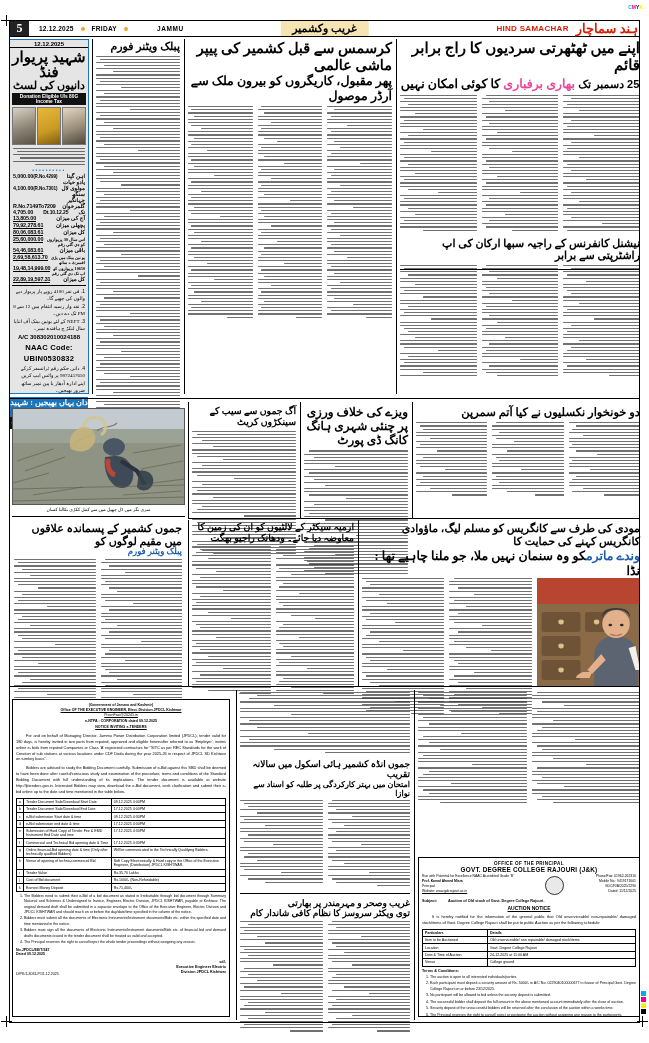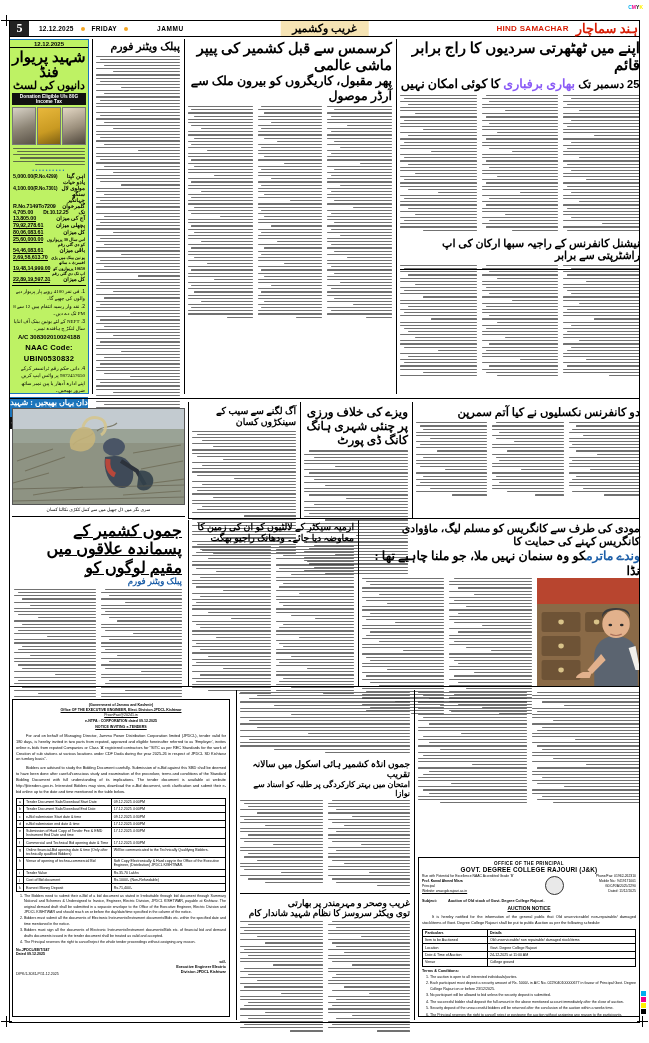--- a/index.html
+++ b/index.html
@@ -32,34 +32,34 @@
   .mh-eng{font-size:8px;font-weight:bold;color:#D81E05;letter-spacing:.3px;}
   .mh-urdu{font-size:13px;font-weight:bold;color:#D81E05;font-family:"Liberation Serif",serif;direction:rtl;}
 
   
   .col{position:absolute;box-sizing:border-box;}
   .rule-v{position:absolute;width:1px;background:#000;}
   .rule-h{position:absolute;height:1px;background:#000;}
   .hl{direction:rtl;text-align:right;font-family:"Liberation Serif",serif;font-weight:bold;line-height:1.15;}
   .sub-hl{direction:rtl;text-align:center;font-family:"Liberation Serif",serif;font-weight:bold;}
   .ink{color:#1D5FA8;}
-  .ink2{color:#8b5cf6;}
+  .ink2{color:#ec4899;}
 
   
   .body-lines{direction:rtl;text-align:justify;font-family:"Liberation Serif",serif;overflow:hidden;}
   .tl{display:block;background:linear-gradient(to left,#3a3a3a 0 100%);opacity:.72;height:1.15px;margin:0 0 2.0px 0;border-radius:.5px;}
   .tl.s90{width:90%} .tl.s95{width:95%} .tl.s100{width:100%} .tl.s80{width:80%}
   .tl.s70{width:70%} .tl.s60{width:60%} .tl.s50{width:50%} .tl.s40{width:40%}
 
   
   .photo{position:absolute;overflow:hidden;border:1px solid #555;box-sizing:border-box;}
   .cap{position:absolute;direction:rtl;text-align:center;font-size:4.6px;font-family:"Liberation Serif",serif;}
 
   
-  .don{position:absolute;left:9px;top:39px;width:80px;height:355px;border:1.6px solid #1B75BC;box-sizing:border-box;background:#bef264;}
+  .don{position:absolute;left:9px;top:39px;width:80px;height:355px;border:1.6px solid #1B75BC;box-sizing:border-box;background:#e5e5e5;}
   .don-date{text-align:center;font-size:6px;font-weight:bold;border-bottom:1px solid #000;padding:1px 0 0;}
   .don-t1{direction:rtl;text-align:center;font-family:"Liberation Serif",serif;font-weight:bold;font-size:15px;letter-spacing:-1px;line-height:1;padding-top:2px;}
   .don-t2{direction:rtl;text-align:center;font-family:"Liberation Serif",serif;font-weight:bold;font-size:11px;line-height:1;padding-bottom:1px;}
   .don-80g{background:#111;color:#fff;text-align:center;font-size:4.8px;font-weight:bold;padding:1px 0;margin:1px 2px;}
   .don-photos{display:flex;gap:1px;padding:1px 2px;}
   .don-photos div{height:36px;flex:1;border:1px solid #777;}
   .amt-row{display:flex;justify-content:space-between;align-items:baseline;font-size:5.4px;font-weight:bold;padding:0 3px;direction:ltr;}
   .amt-row .lbl{direction:rtl;font-family:"Liberation Serif",serif;font-size:5.6px;}
   .amt-row .num{font-family:"Liberation Sans",sans-serif;letter-spacing:-.1px;}
   .amt-row.ul .num{border-bottom:.8px solid #000;}
@@ -875,21 +875,21 @@
     </svg>
   </div>
   <div class="cap" style="left:12px;top:507px;width:173px;">سری نگر میں ڈل جھیل میں سے کمل ککڑی نکالتا کسان</div>
   <div class="rule-h" style="left:12px;top:516px;width:173px;background:#000;"></div>
 
   <div class="rule-v" style="left:188px;top:402px;height:116px;"></div>
   <div class="rule-v" style="left:300px;top:402px;height:116px;"></div>
   <div class="rule-v" style="left:412px;top:402px;height:116px;"></div>
 
   <div class="col" style="left:192px;top:406px;width:104px;">
-    <div class="hl" style="font-size:9.4px;">آگ لگنے سے سیب کے سینکڑوں کسان</div>
+    <div class="hl" style="font-size:9.4px;">آگ جموں سے سیب کے سینکڑوں کریٹ</div>
     <div class="body-lines" style="margin-top:3px">
       <span class="tl s100"></span>
         <span class="tl s95"></span>
         <span class="tl s100"></span>
         <span class="tl s90"></span>
       <span class="tl s100"></span>
         <span class="tl s80"></span>
         <span class="tl s100"></span>
         <span class="tl s100"></span>
       <span class="tl s95"></span>
@@ -967,21 +967,21 @@
         <span class="tl s100"></span>
         <span class="tl s100"></span>
       <span class="tl s95"></span>
         <span class="tl s90"></span>
         <span class="tl s100"></span>
         <span class="tl s80"></span>
     </div>
   </div>
 
   <div class="col" style="left:416px;top:406px;width:224px;">
-    <div class="hl" style="font-size:11.5px;">دو کانفرنس نکسلیوں نے کیا آتم سمرپن</div>
+    <div class="hl" style="font-size:11.5px;">دو خونخوار نکسلیوں نے کیا آتم سمرپن</div>
     <div style="display:flex;gap:5px;margin-top:3px;">
       <div class="body-lines" style="flex:1">
         <span class="tl s100"></span>
           <span class="tl s95"></span>
           <span class="tl s90"></span>
           <span class="tl s100"></span>
         <span class="tl s100"></span>
           <span class="tl s80"></span>
           <span class="tl s100"></span>
           <span class="tl s95"></span>
@@ -1056,21 +1056,21 @@
       </div>
     </div>
   </div>
 
   <div class="rule-h" style="left:188px;top:518px;width:452px;background:#000;"></div>
 
   <div class="rule-v" style="left:188px;top:520px;height:166px;"></div>
   <div class="rule-v" style="left:358px;top:520px;height:166px;"></div>
 
   <div class="col" style="left:14px;top:522px;width:168px;">
-    <div class="hl" style="font-size:16px;text-decoration:underline;">جموں کشمیر کے پسماندہ علاقوں میں مقیم لوگوں کو</div>
+    <div class="hl" style="font-size:11px;">جموں کشمیر کے پسماندہ علاقوں میں مقیم لوگوں کو</div>
     <div class="hl ink" style="font-size:8.6px;margin-bottom:2px;">پبلک ویٹنر فورم</div>
     <div style="display:flex;gap:5px;">
       <div class="body-lines" style="flex:1">
         <span class="tl s100"></span>
           <span class="tl s95"></span>
           <span class="tl s100"></span>
           <span class="tl s90"></span>
         <span class="tl s100"></span>
           <span class="tl s80"></span>
           <span class="tl s100"></span>
@@ -1568,21 +1568,21 @@
         <span class="tl s100"></span>
           <span class="tl s95"></span>
           <span class="tl s90"></span>
           <span class="tl s40"></span>
       </div>
     </div>
 
     <div class="rule-h" style="left:0;position:relative;width:100%;margin:5px 0 4px;background:#000;height:1px;"></div>
 
     <div class="hl" style="font-size:9px;">غریب وصحر و مہرمندر پر بھارتی</div>
-    <div class="hl" style="font-size:9px;margin-bottom:2px;">توی ویکٹر سروسز کا نظام شہید شاندار کام</div>
+    <div class="hl" style="font-size:9px;margin-bottom:2px;">توی ویکٹر سروسز کا نظام کافی شاندار کام</div>
     <div style="display:flex;gap:5px;">
       <div class="body-lines" style="flex:1">
         <span class="tl s100"></span>
           <span class="tl s90"></span>
           <span class="tl s100"></span>
           <span class="tl s95"></span>
         <span class="tl s100"></span>
           <span class="tl s80"></span>
           <span class="tl s100"></span>
           <span class="tl s70"></span>

